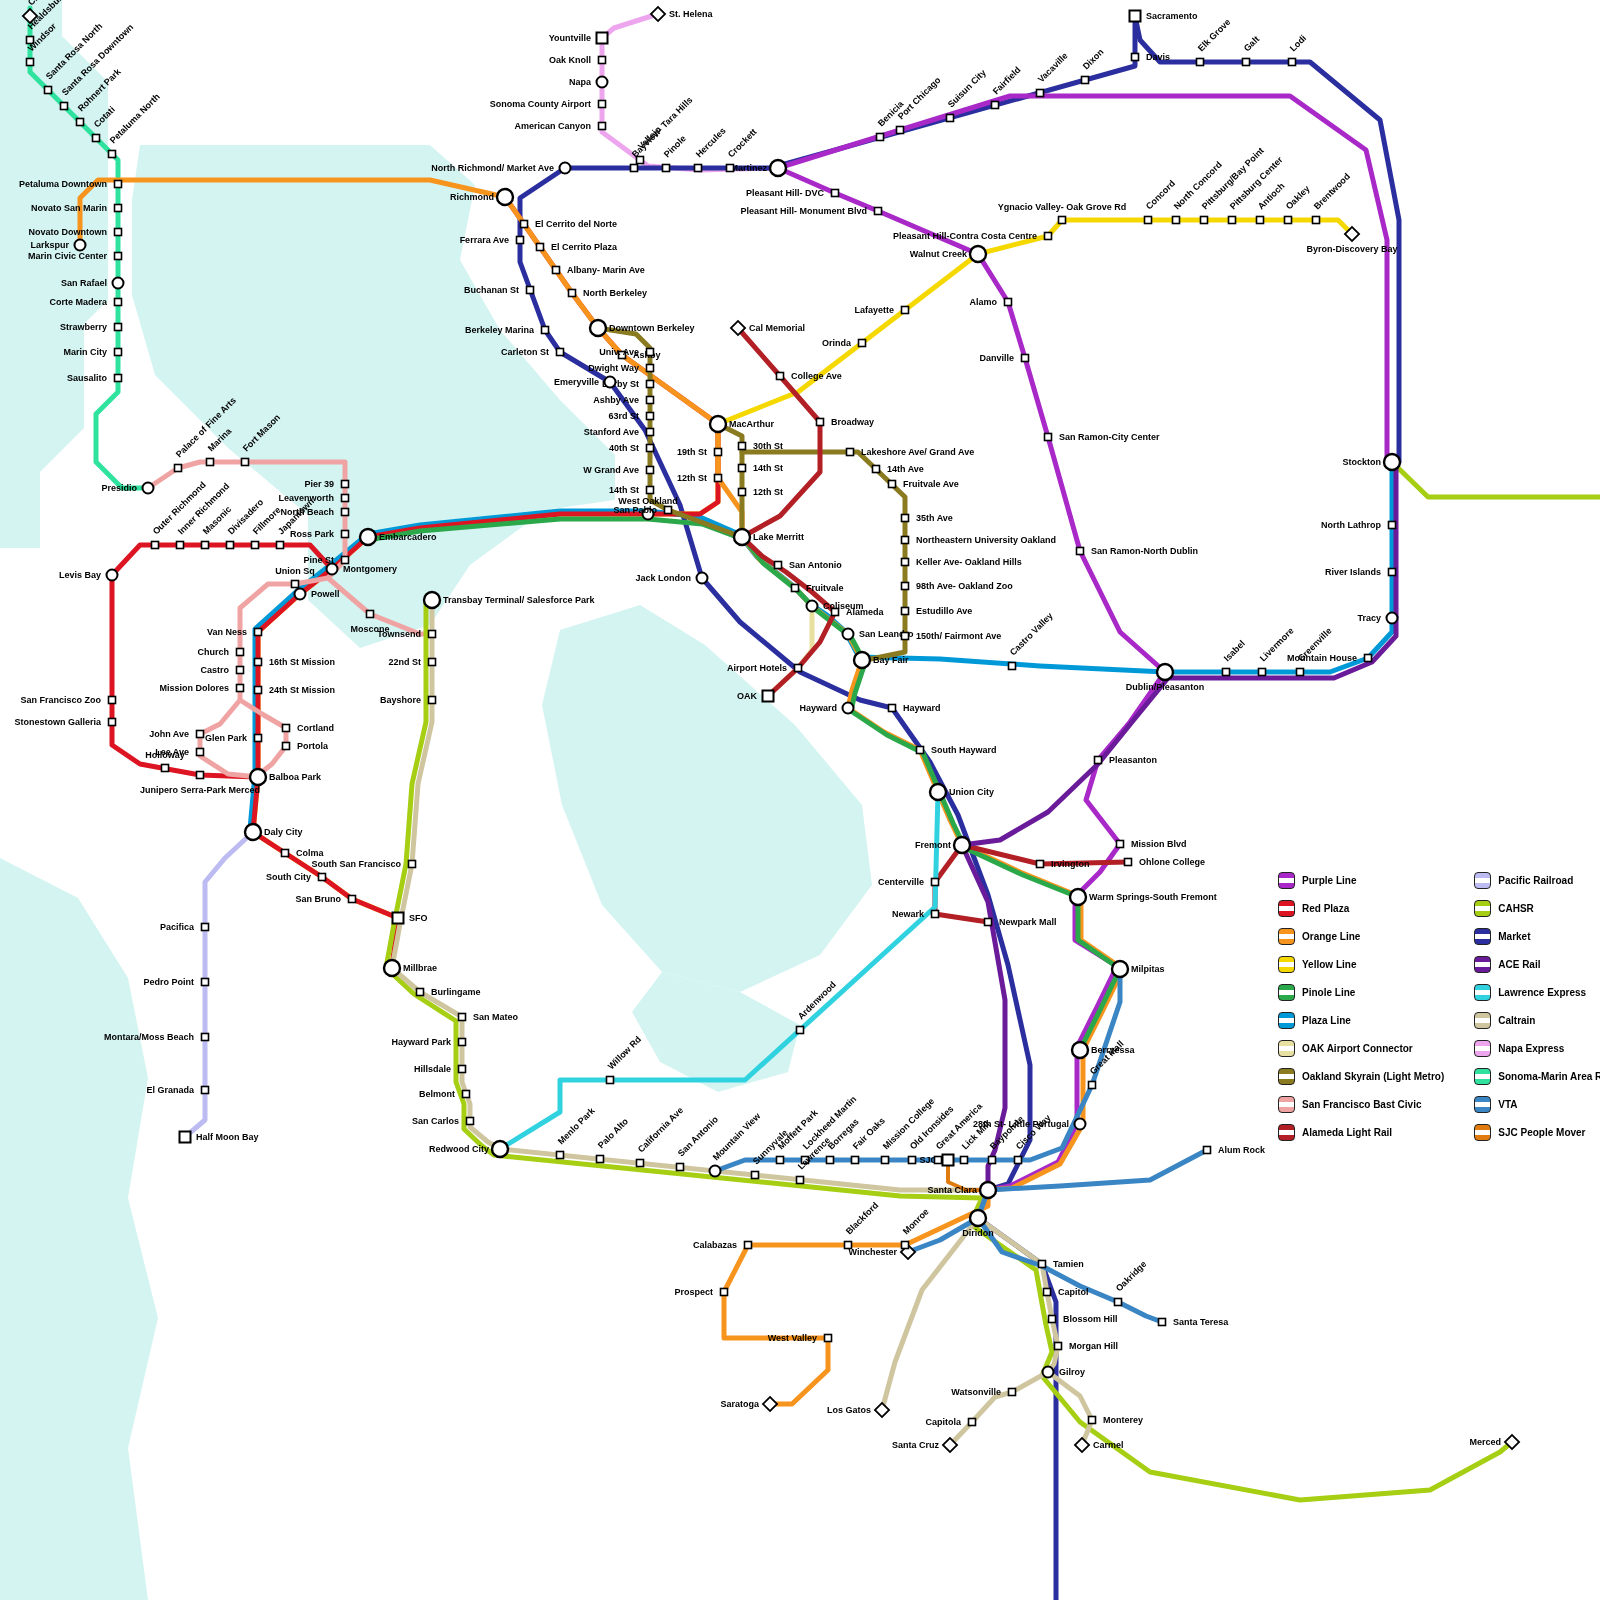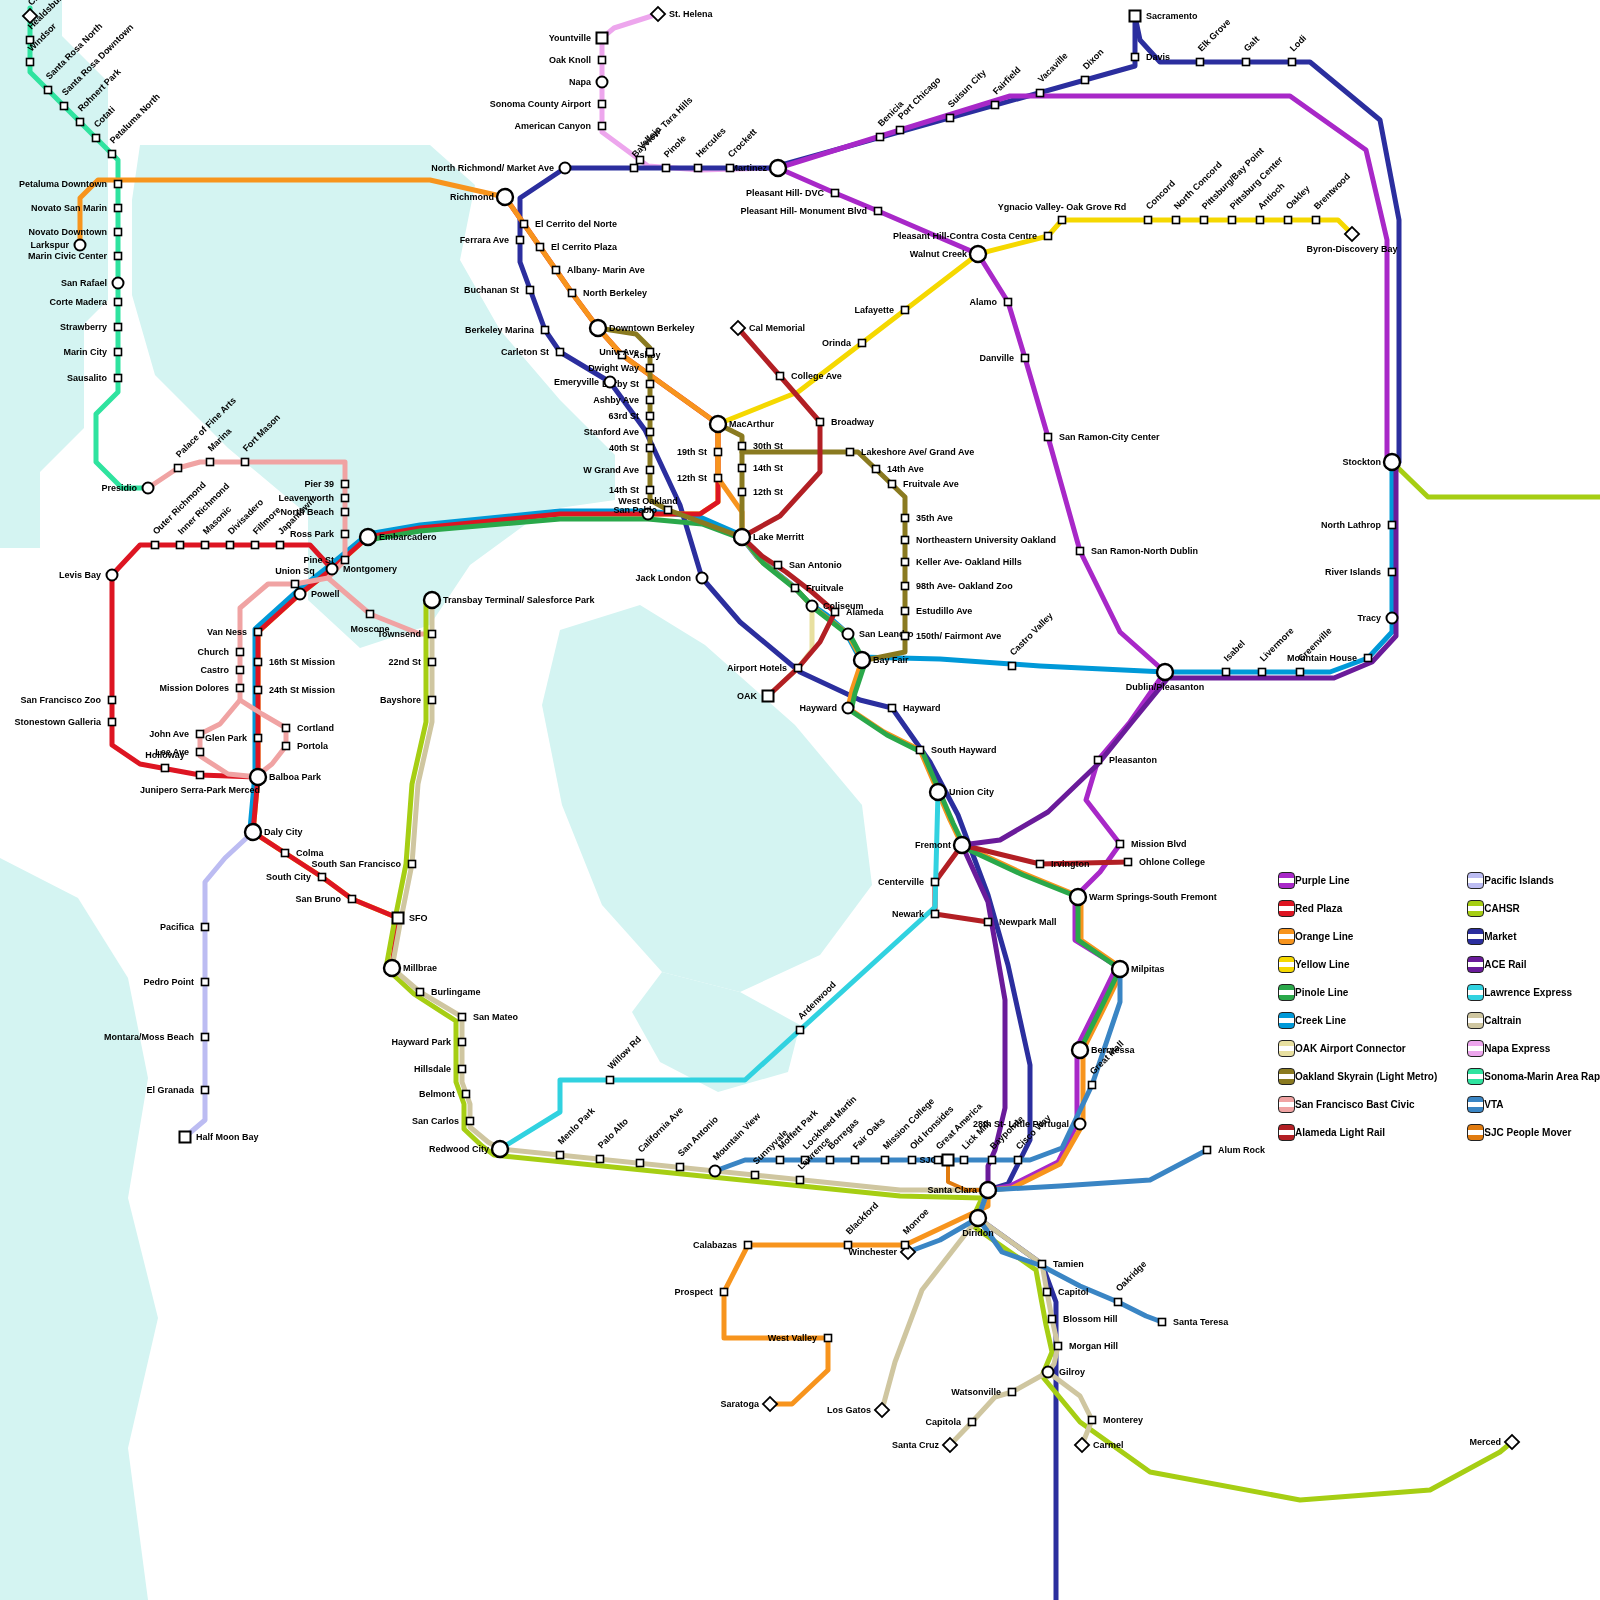--- a/index.html
+++ b/index.html
@@ -2,21 +2,21 @@
 <html><head>
 <meta charset="utf-8">
 <style>
   html,body{margin:0;padding:0;background:#ffffff;}
   .stage{position:relative;width:1600px;height:1600px;overflow:hidden;background:#ffffff;
          font-family:"Liberation Sans",sans-serif;}
   svg{position:absolute;left:0;top:0;}
   svg text{font-family:"Liberation Sans",sans-serif;}
   .legend{position:absolute;left:1278px;top:872px;display:flex;gap:30px;}
   .legend ul{list-style:none;margin:0;padding:0;display:flex;flex-direction:column;gap:11px;}
-  .legend li{display:flex;align-items:center;gap:0;font-size:10px;font-weight:bold;color:#000;white-space:nowrap;}
+  .legend li{display:flex;align-items:center;gap:7px;font-size:10px;font-weight:bold;color:#000;white-space:nowrap;}
   .swatch{width:15px;height:15px;border:1px solid #222;border-radius:4px;flex:0 0 auto;}
 </style>
 </head>
 <body>
 
 <div class="stage">
   <svg id="map" width="1600" height="1600" viewBox="0 0 1600 1600">
       <polygon points="0,0 62,0 62,36 108,82 108,300 84,324 84,428 40,472 40,548 0,548" fill="#d4f4f2"></polygon>
       <polygon points="140,145 430,145 475,185 460,260 500,330 560,400 615,455 615,500 545,510 470,565 430,625 360,648 308,600 308,515 228,448 155,375 132,295 132,200" fill="#d4f4f2"></polygon>
       <polygon points="560,630 640,605 705,645 795,725 862,805 872,885 820,955 740,992 662,972 602,905 562,805 542,705" fill="#d4f4f2"></polygon>
@@ -1046,21 +1046,21 @@
         <li>
           <span class="swatch" style="background: linear-gradient(rgb(245, 216, 0) 0px, rgb(245, 216, 0) 36%, rgb(255, 255, 255) 36%, rgb(255, 255, 255) 64%, rgb(245, 216, 0) 64%, rgb(245, 216, 0) 100%);"></span>
           <span>Yellow Line</span>
         </li>
         <li>
           <span class="swatch" style="background: linear-gradient(rgb(42, 168, 74) 0px, rgb(42, 168, 74) 36%, rgb(255, 255, 255) 36%, rgb(255, 255, 255) 64%, rgb(42, 168, 74) 64%, rgb(42, 168, 74) 100%);"></span>
           <span>Pinole Line</span>
         </li>
         <li>
           <span class="swatch" style="background: linear-gradient(rgb(0, 153, 216) 0px, rgb(0, 153, 216) 36%, rgb(255, 255, 255) 36%, rgb(255, 255, 255) 64%, rgb(0, 153, 216) 64%, rgb(0, 153, 216) 100%);"></span>
-          <span>Creek Line</span>
+          <span>Plaza Line</span>
         </li>
         <li>
           <span class="swatch" style="background: linear-gradient(rgb(232, 224, 160) 0px, rgb(232, 224, 160) 36%, rgb(255, 255, 255) 36%, rgb(255, 255, 255) 64%, rgb(232, 224, 160) 64%, rgb(232, 224, 160) 100%);"></span>
           <span>OAK Airport Connector</span>
         </li>
         <li>
           <span class="swatch" style="background: linear-gradient(rgb(138, 122, 32) 0px, rgb(138, 122, 32) 36%, rgb(255, 255, 255) 36%, rgb(255, 255, 255) 64%, rgb(138, 122, 32) 64%, rgb(138, 122, 32) 100%);"></span>
           <span>Oakland Skyrain (Light Metro)</span>
         </li>
         <li>
@@ -1068,21 +1068,21 @@
           <span>San Francisco Bast Civic</span>
         </li>
         <li>
           <span class="swatch" style="background: linear-gradient(rgb(178, 31, 36) 0px, rgb(178, 31, 36) 36%, rgb(255, 255, 255) 36%, rgb(255, 255, 255) 64%, rgb(178, 31, 36) 64%, rgb(178, 31, 36) 100%);"></span>
           <span>Alameda Light Rail</span>
         </li>
       </ul>
     <ul id="legend-right">
         <li>
           <span class="swatch" style="background: linear-gradient(rgb(188, 188, 242) 0px, rgb(188, 188, 242) 36%, rgb(255, 255, 255) 36%, rgb(255, 255, 255) 64%, rgb(188, 188, 242) 64%, rgb(188, 188, 242) 100%);"></span>
-          <span>Pacific Islands</span>
+          <span>Pacific Railroad</span>
         </li>
         <li>
           <span class="swatch" style="background: linear-gradient(rgb(166, 206, 19) 0px, rgb(166, 206, 19) 36%, rgb(255, 255, 255) 36%, rgb(255, 255, 255) 64%, rgb(166, 206, 19) 64%, rgb(166, 206, 19) 100%);"></span>
           <span>CAHSR</span>
         </li>
         <li>
           <span class="swatch" style="background: linear-gradient(rgb(43, 46, 158) 0px, rgb(43, 46, 158) 36%, rgb(255, 255, 255) 36%, rgb(255, 255, 255) 64%, rgb(43, 46, 158) 64%, rgb(43, 46, 158) 100%);"></span>
           <span>Market</span>
         </li>
         <li>

